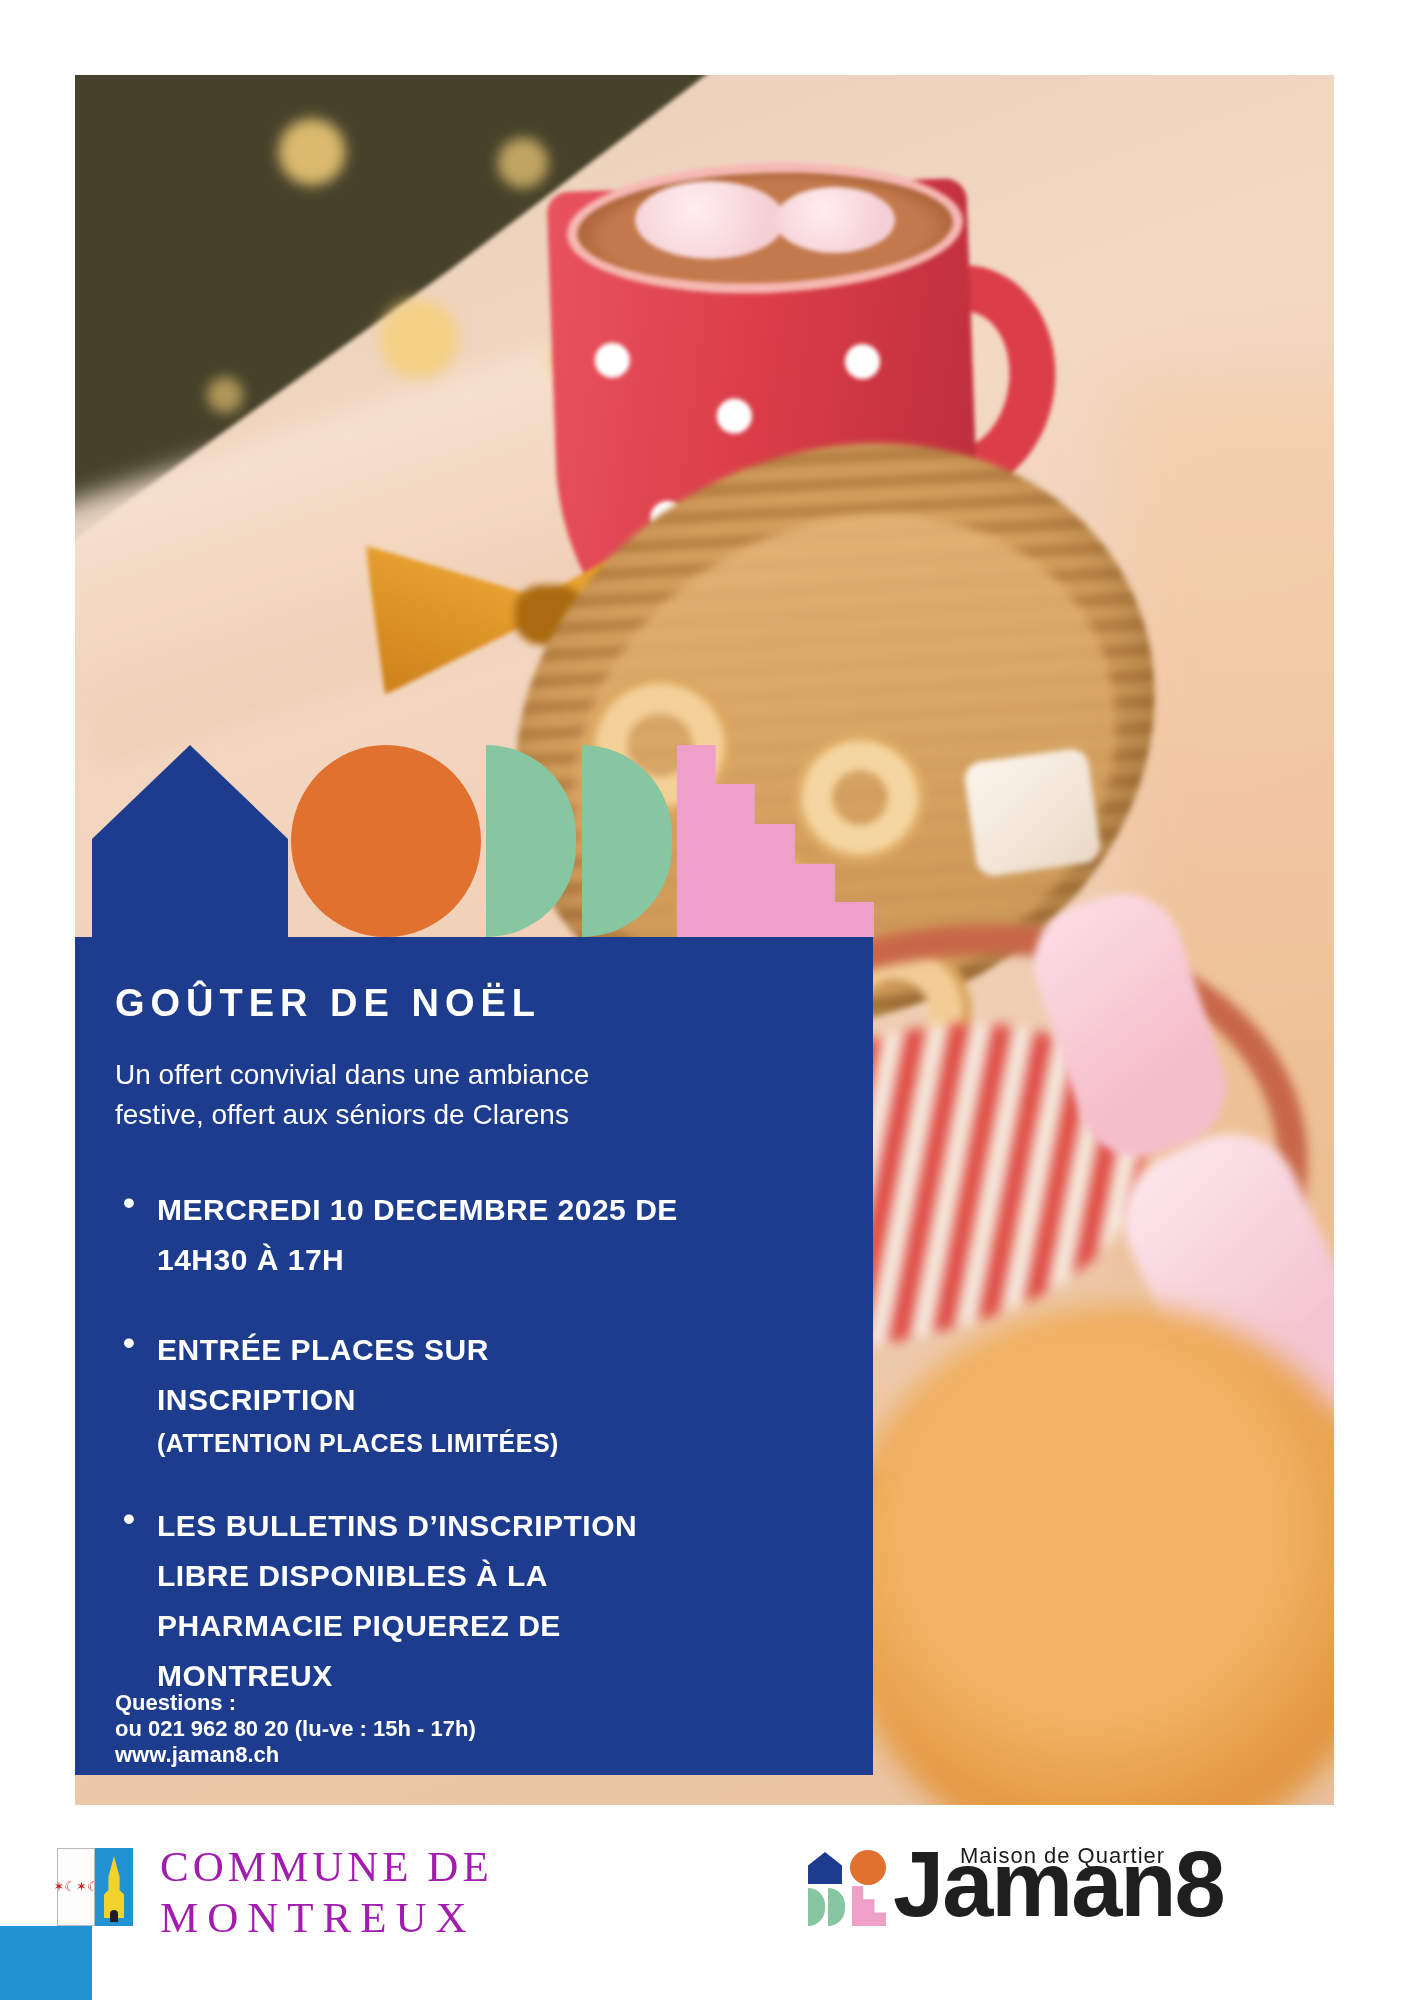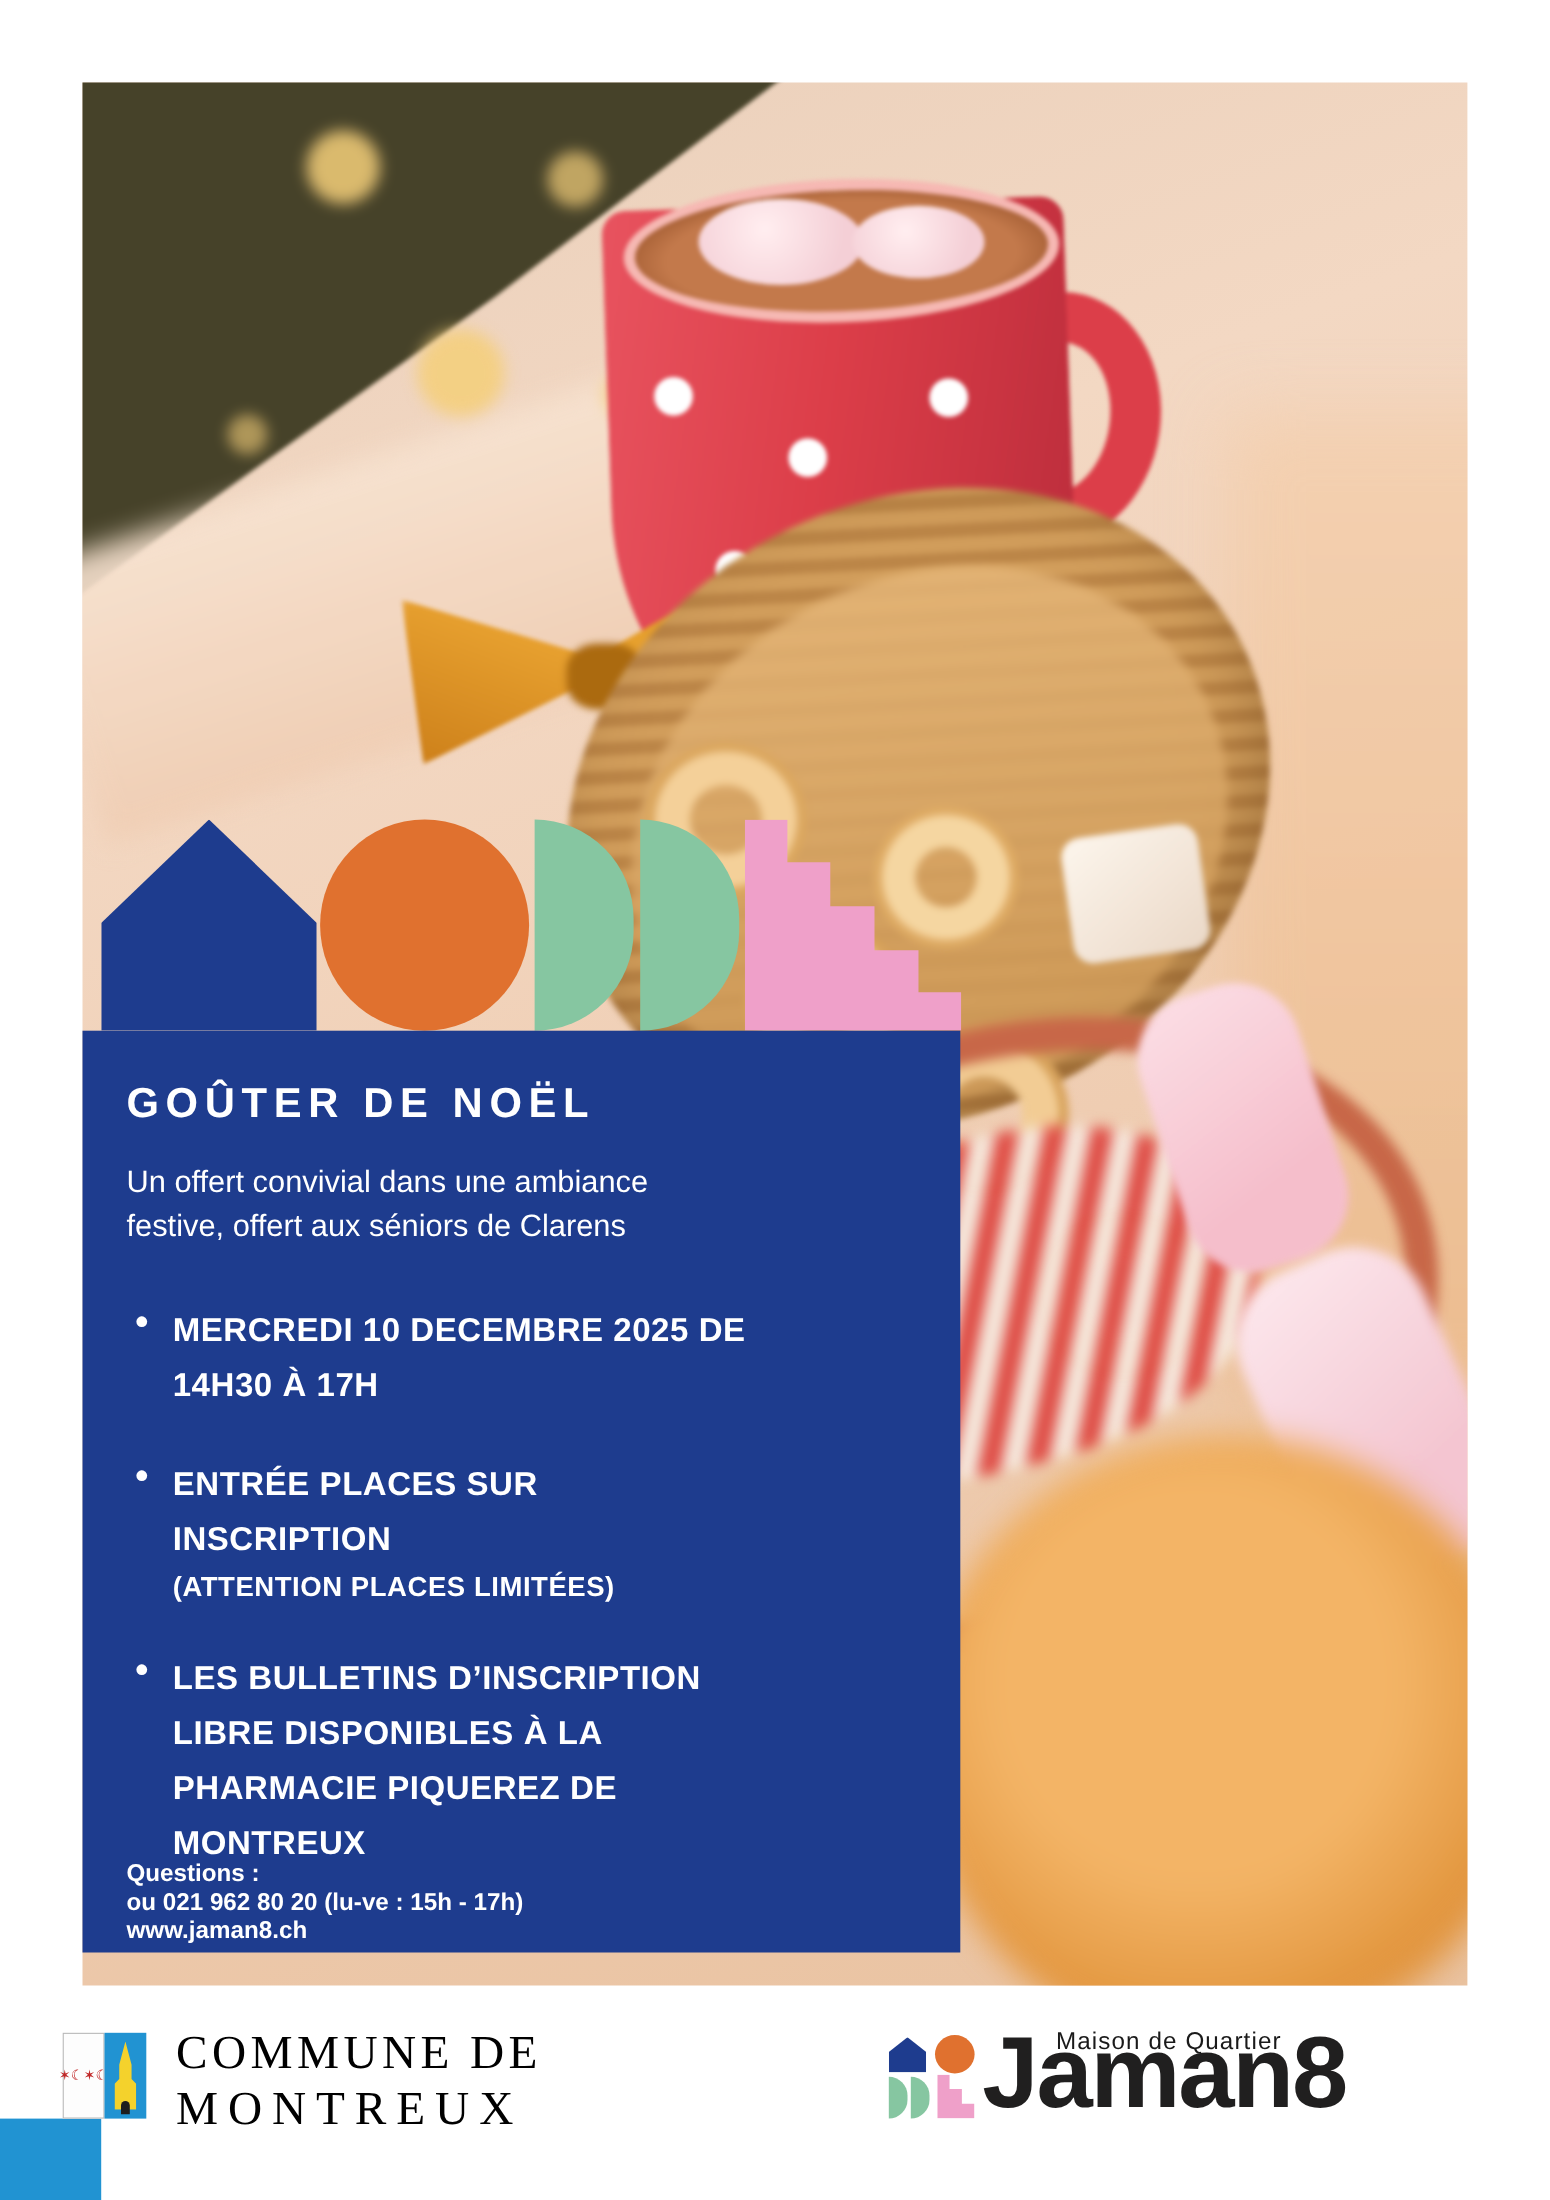--- a/index.html
+++ b/index.html
@@ -113,21 +113,21 @@
   
   .stripe{position:absolute;left:0;top:1926px;width:92px;height:74px;background:var(--stripe-blue);}
   .coat{position:absolute;left:57px;top:1848px;width:76px;height:78px;display:flex;}
   .coat-left{width:38px;height:100%;background:#fdfdfd;border:1px solid #b9b9b9;color:#c02828;
              display:flex;flex-direction:column;align-items:center;justify-content:center;
              font-size:13px;line-height:14px;}
   .coat-right{width:38px;height:100%;background:var(--stripe-blue);position:relative;}
   .tower{position:absolute;left:9px;top:8px;width:20px;height:62px;background:#f4d22c;
          clip-path:polygon(50% 0,78% 34%,78% 55%,100% 62%,100% 100%,0 100%,0 62%,22% 55%,22% 34%);}
   .tower-door{position:absolute;left:15px;bottom:4px;width:8px;height:12px;background:#1e1e1e;border-radius:4px 4px 0 0;}
-  .commune{position:absolute;left:160px;top:1841px;font-family:"Liberation Serif",serif;color:#000000;}
+  .commune{position:absolute;left:160px;top:1841px;font-family:"Liberation Serif",serif;color:#a21caf;}
   .commune .l1{display:block;font-size:43px;letter-spacing:4px;line-height:51px;}
   .commune .l2{display:block;font-size:43px;letter-spacing:9px;line-height:51px;}
 
   .jaman-cluster{position:absolute;left:808px;top:1850px;width:78px;height:76px;}
   .jc{position:absolute;}
   .jc-house{left:0;top:2px;width:34px;height:32px;background:var(--box-blue);
             clip-path:polygon(0 42%,50% 0,100% 42%,100% 100%,0 100%);}
   .jc-circle{left:42px;top:0;width:36px;height:35px;background:var(--shape-orange);border-radius:50%;}
   .jc-d1{left:0;top:38px;width:17px;height:38px;background:var(--shape-green);border-radius:0 19px 19px 0;}
   .jc-d2{left:20px;top:38px;width:17px;height:38px;background:var(--shape-green);border-radius:0 19px 19px 0;}

